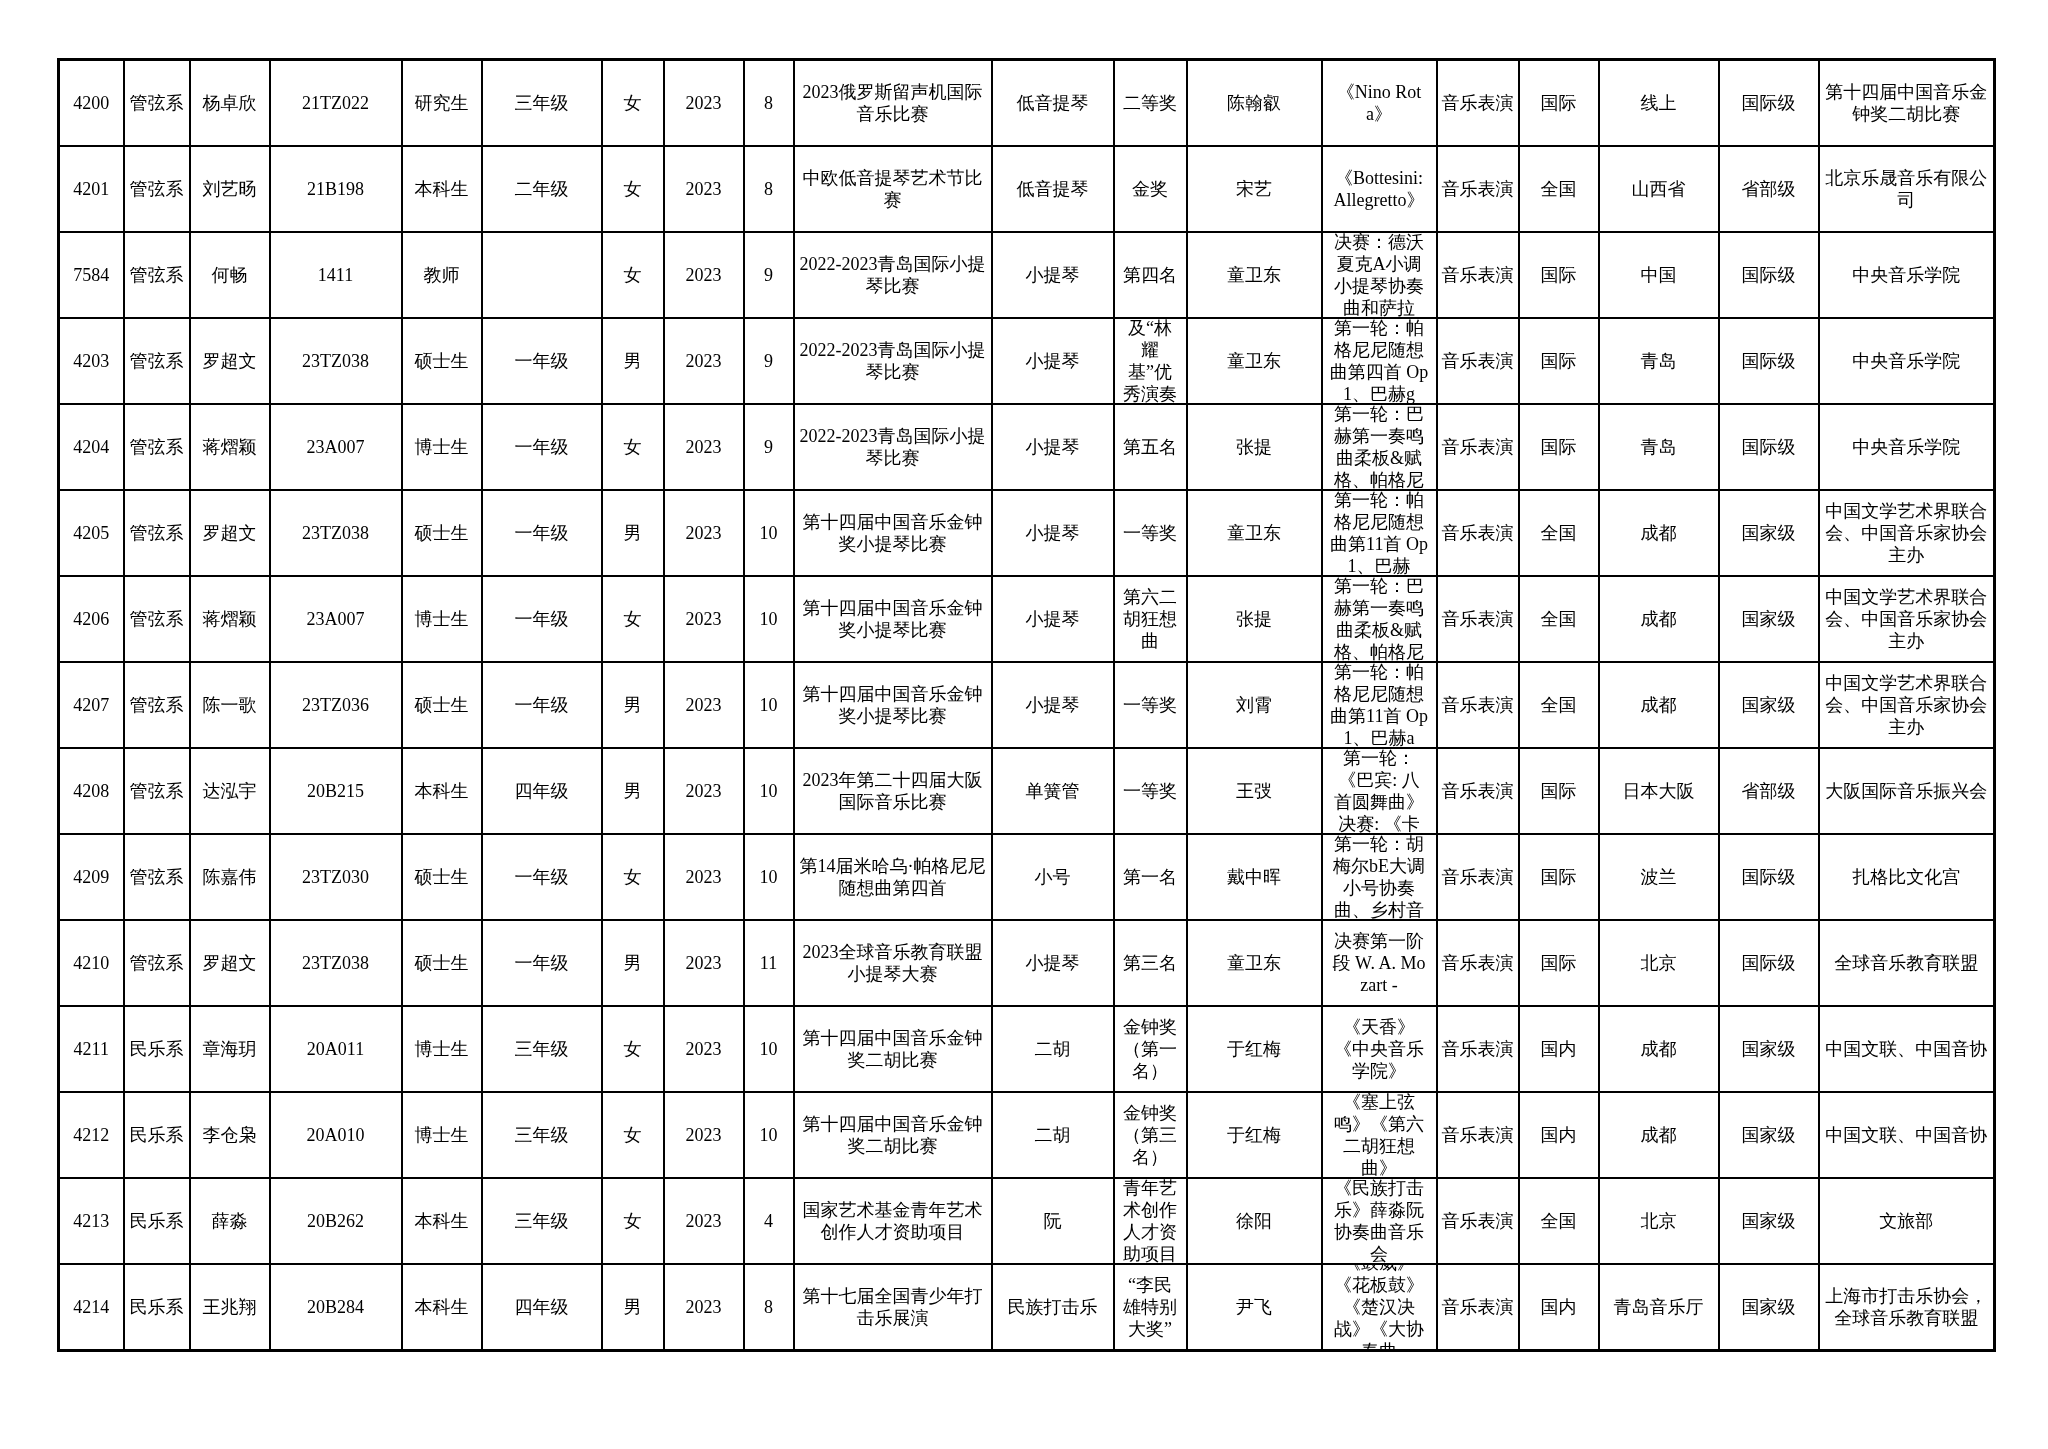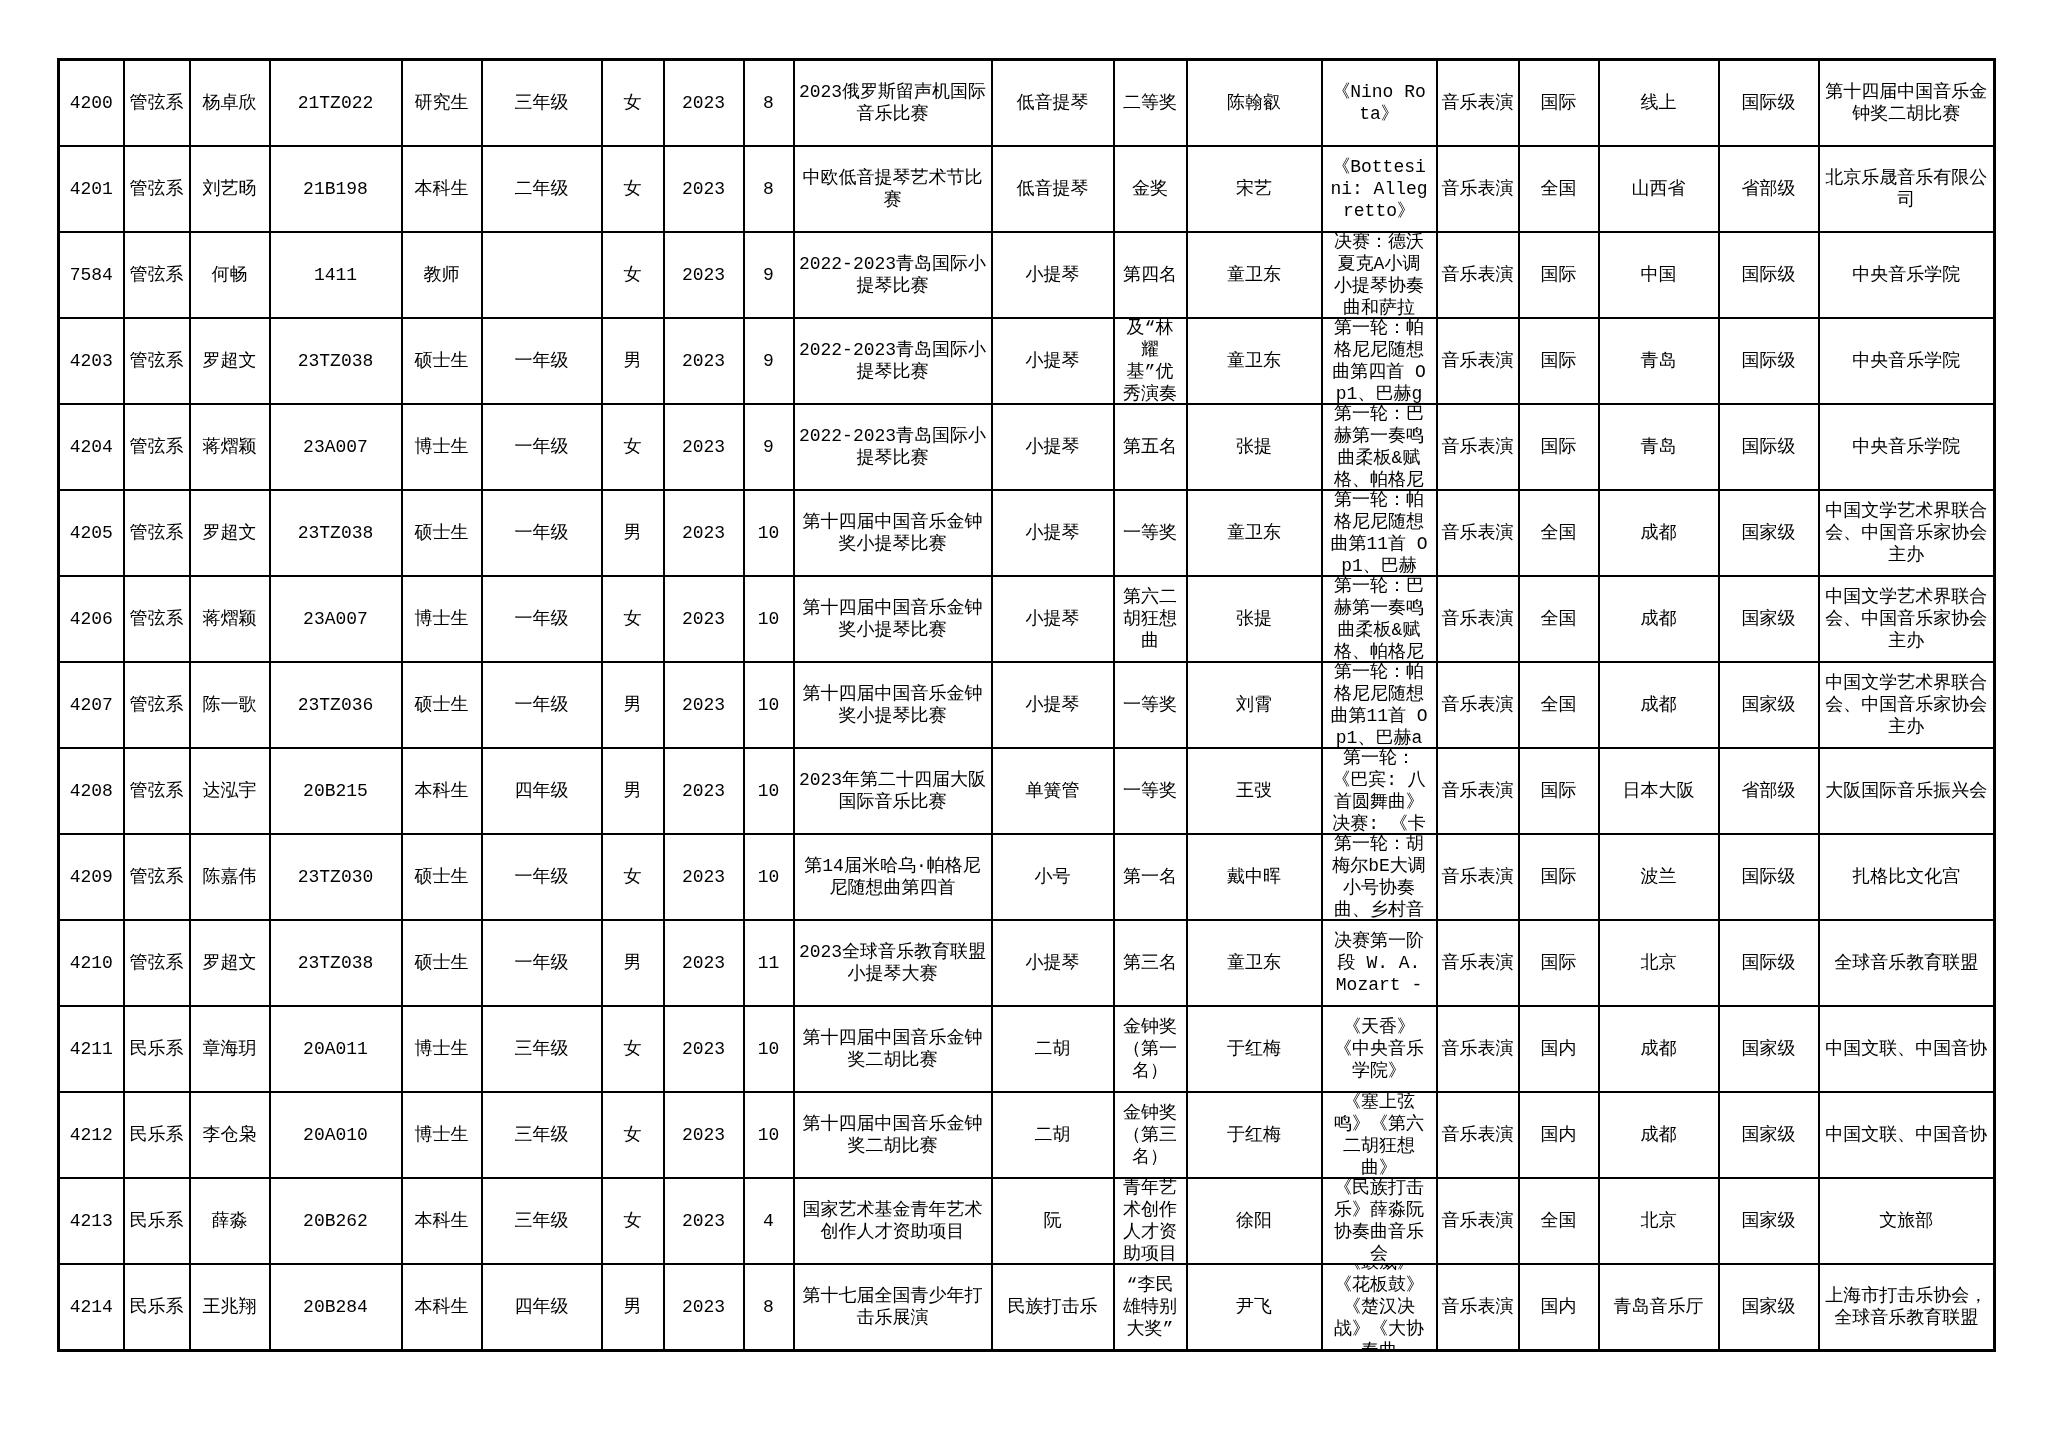--- a/index.html
+++ b/index.html
@@ -13,21 +13,20 @@
   .sheet{
     position:absolute;
     left:57px;
     top:58px;
   }
   table{
     border-collapse:collapse;
     table-layout:fixed;
     width:1936px;
     border:3px solid #000;
-    font-family:Liberation Mono, monospace;
   }
   td{
     border:2px solid #000;
     height:84px;
     text-align:center;
     vertical-align:middle;
     font-size:18px;
     line-height:22px;
     padding:0 4px;
     overflow:hidden;

